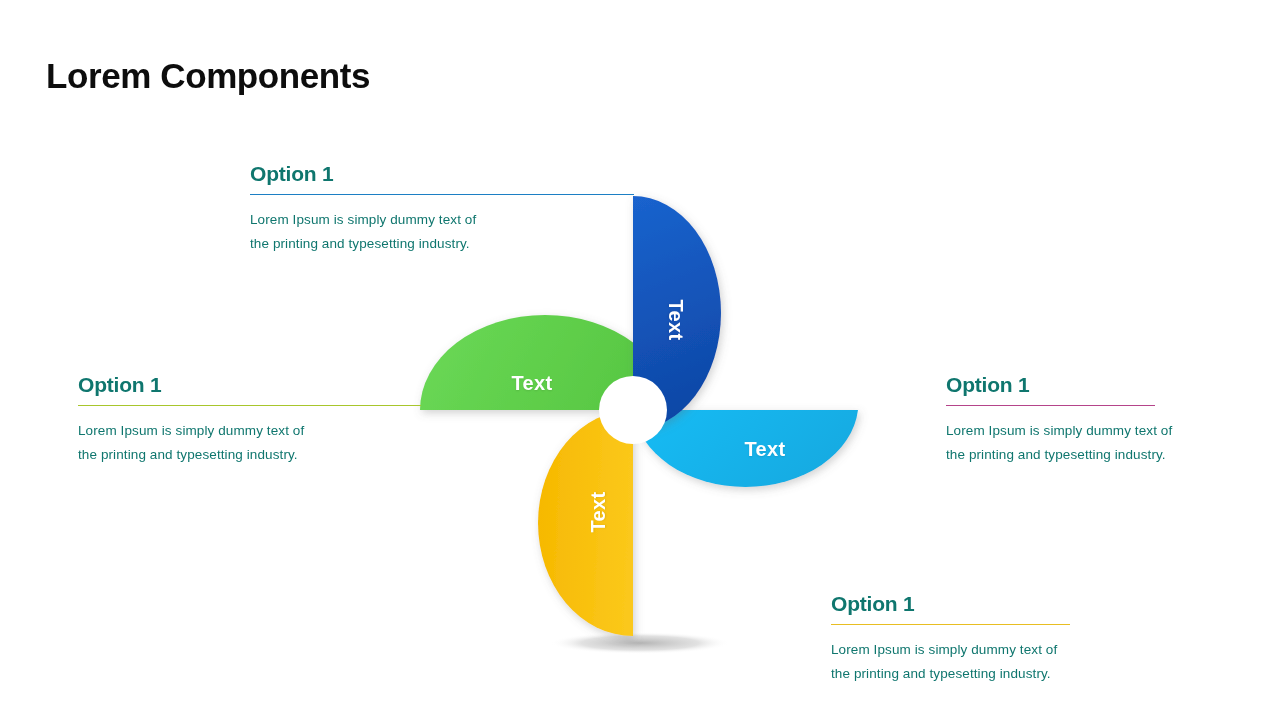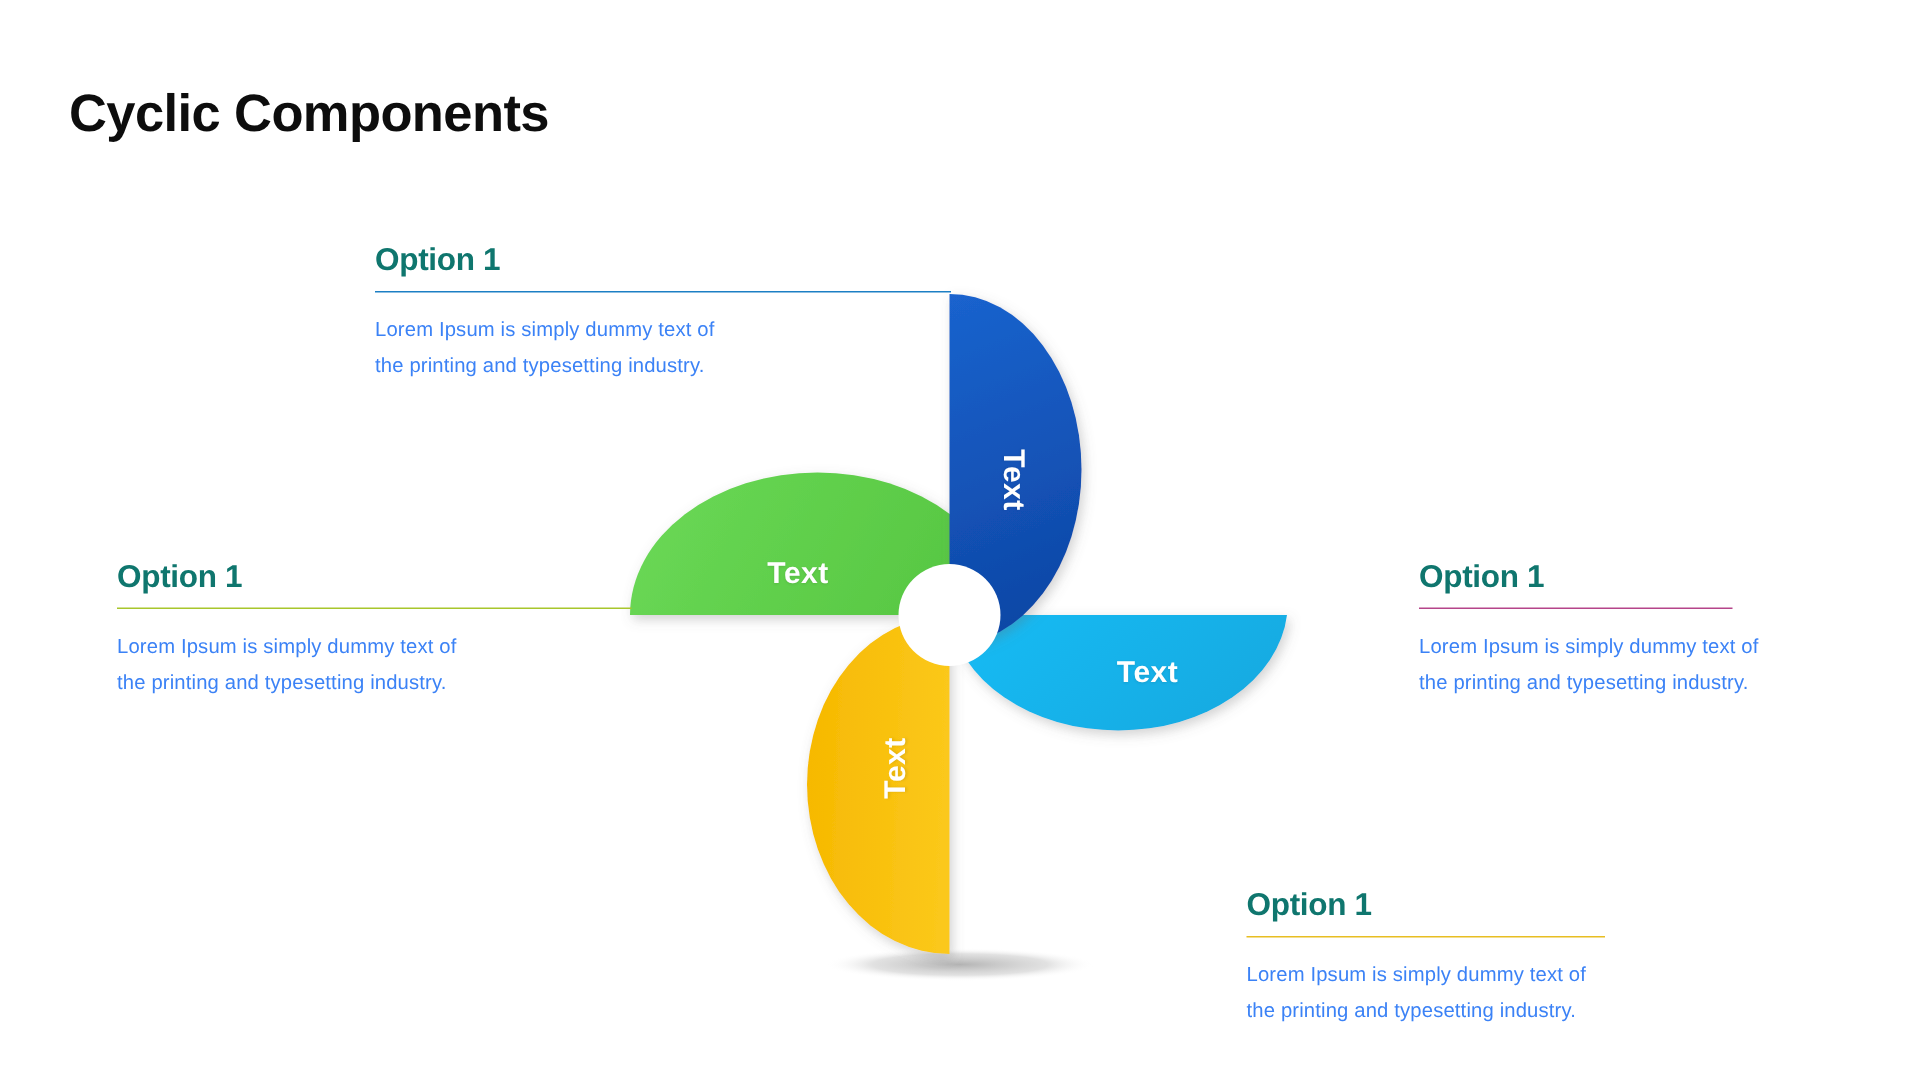--- a/index.html
+++ b/index.html
@@ -48,21 +48,21 @@
   }
   .opt-rule {
     height: 1px;
     width: 100%;
     margin-top: 7px;
     background: #888;
   }
   .opt-body {
     margin-top: 13px;
     font-size: 13.5px;
-    color: #3b82f6;
+    color: #0f766e;
     line-height: 24px;
     letter-spacing: 0.1px;
   }
   .opt-body .ln { display: block; white-space: nowrap; }
 
   
   #block-top      { left: 250px; top: 160px;  width: 384px; }
   #block-left     { left: 78px;  top: 371px;  width: 343px; text-align: left; }
   #block-right    { left: 946px; top: 371px;  width: 209px; }
   #block-bottom   { left: 831px; top: 590px;  width: 239px; }
@@ -100,21 +100,21 @@
     height: 68px;
     border-radius: 50%;
     background: #ffffff;
   }
 </style>
 </head>
 <body style="background: rgb(255, 255, 255);">
 
 <div class="slide">
 
-  <div class="page-title">Cyclic Components</div>
+  <div class="page-title">Lorem Components</div>
 
   <svg class="pinwheel" viewBox="0 0 1280 720" width="1280" height="720" aria-hidden="true">
     <defs>
       <linearGradient id="gradBlue" x1="0" y1="0" x2="0.15" y2="1">
         <stop offset="0%" stop-color="#1A63CE"></stop>
         <stop offset="100%" stop-color="#0E47A6"></stop>
       </linearGradient>
       <linearGradient id="gradGreen" x1="0" y1="0" x2="1" y2="0.2">
         <stop offset="0%" stop-color="#6BD957"></stop>
         <stop offset="100%" stop-color="#57C742"></stop>

